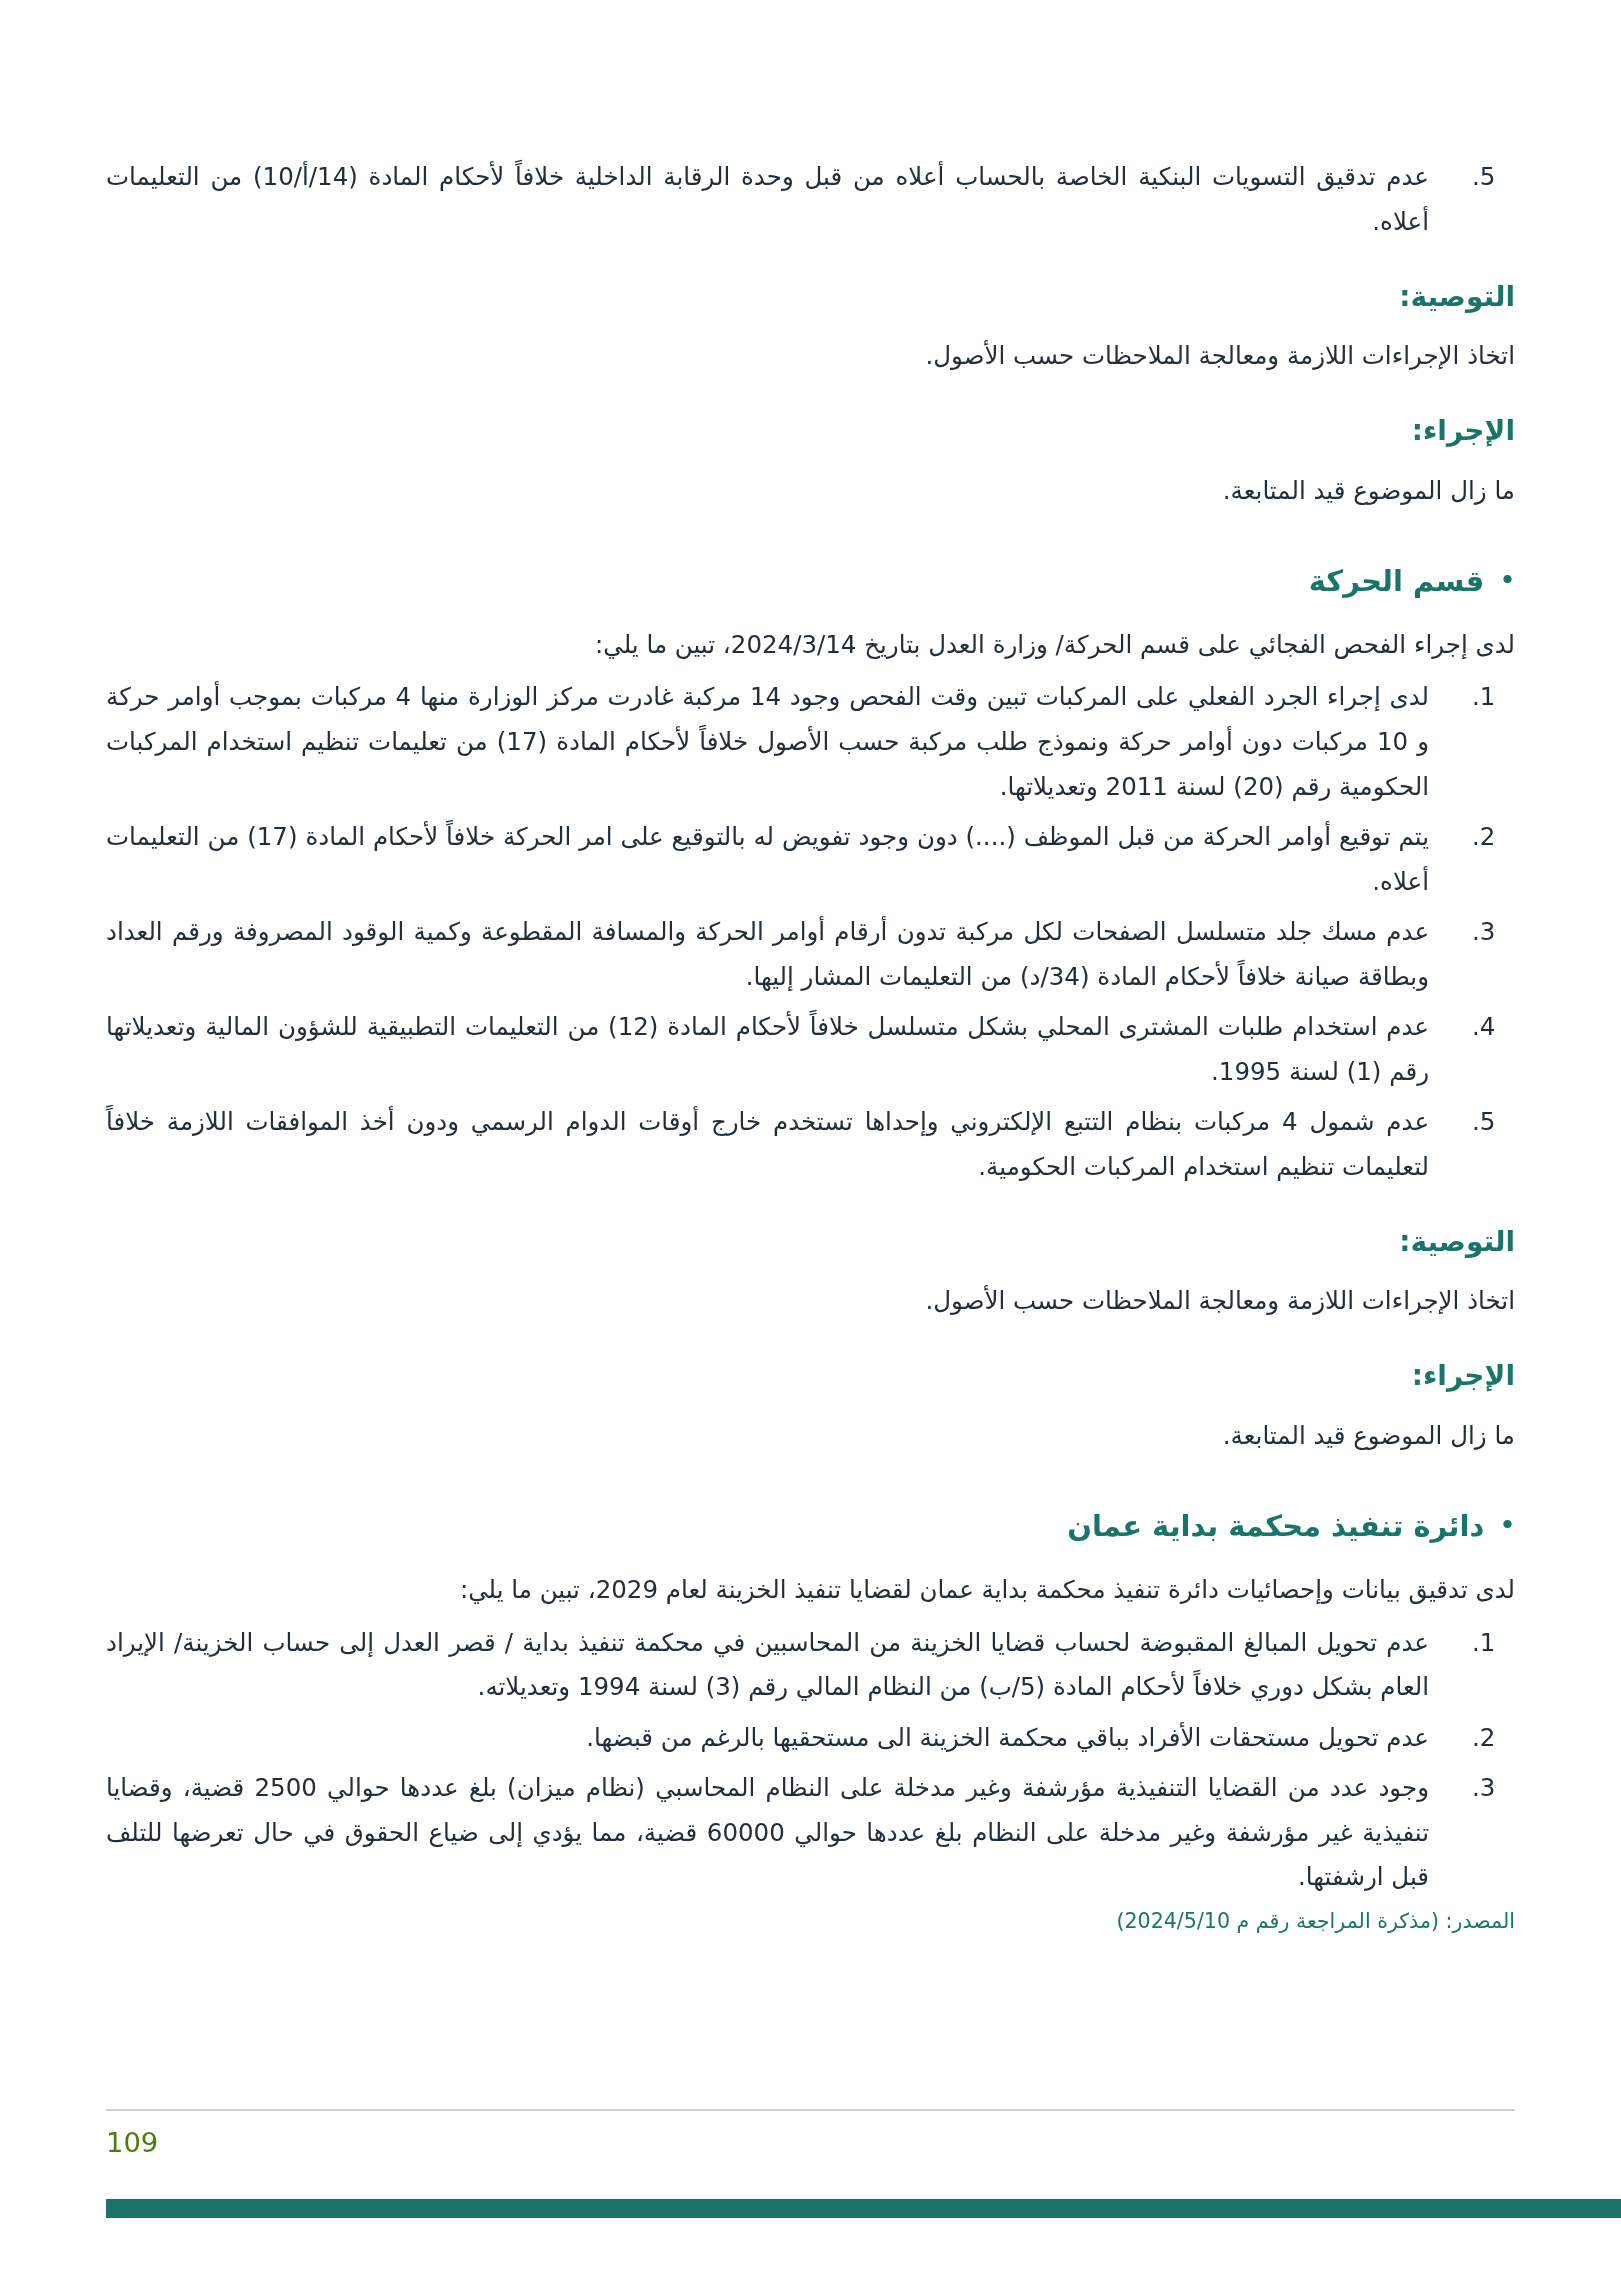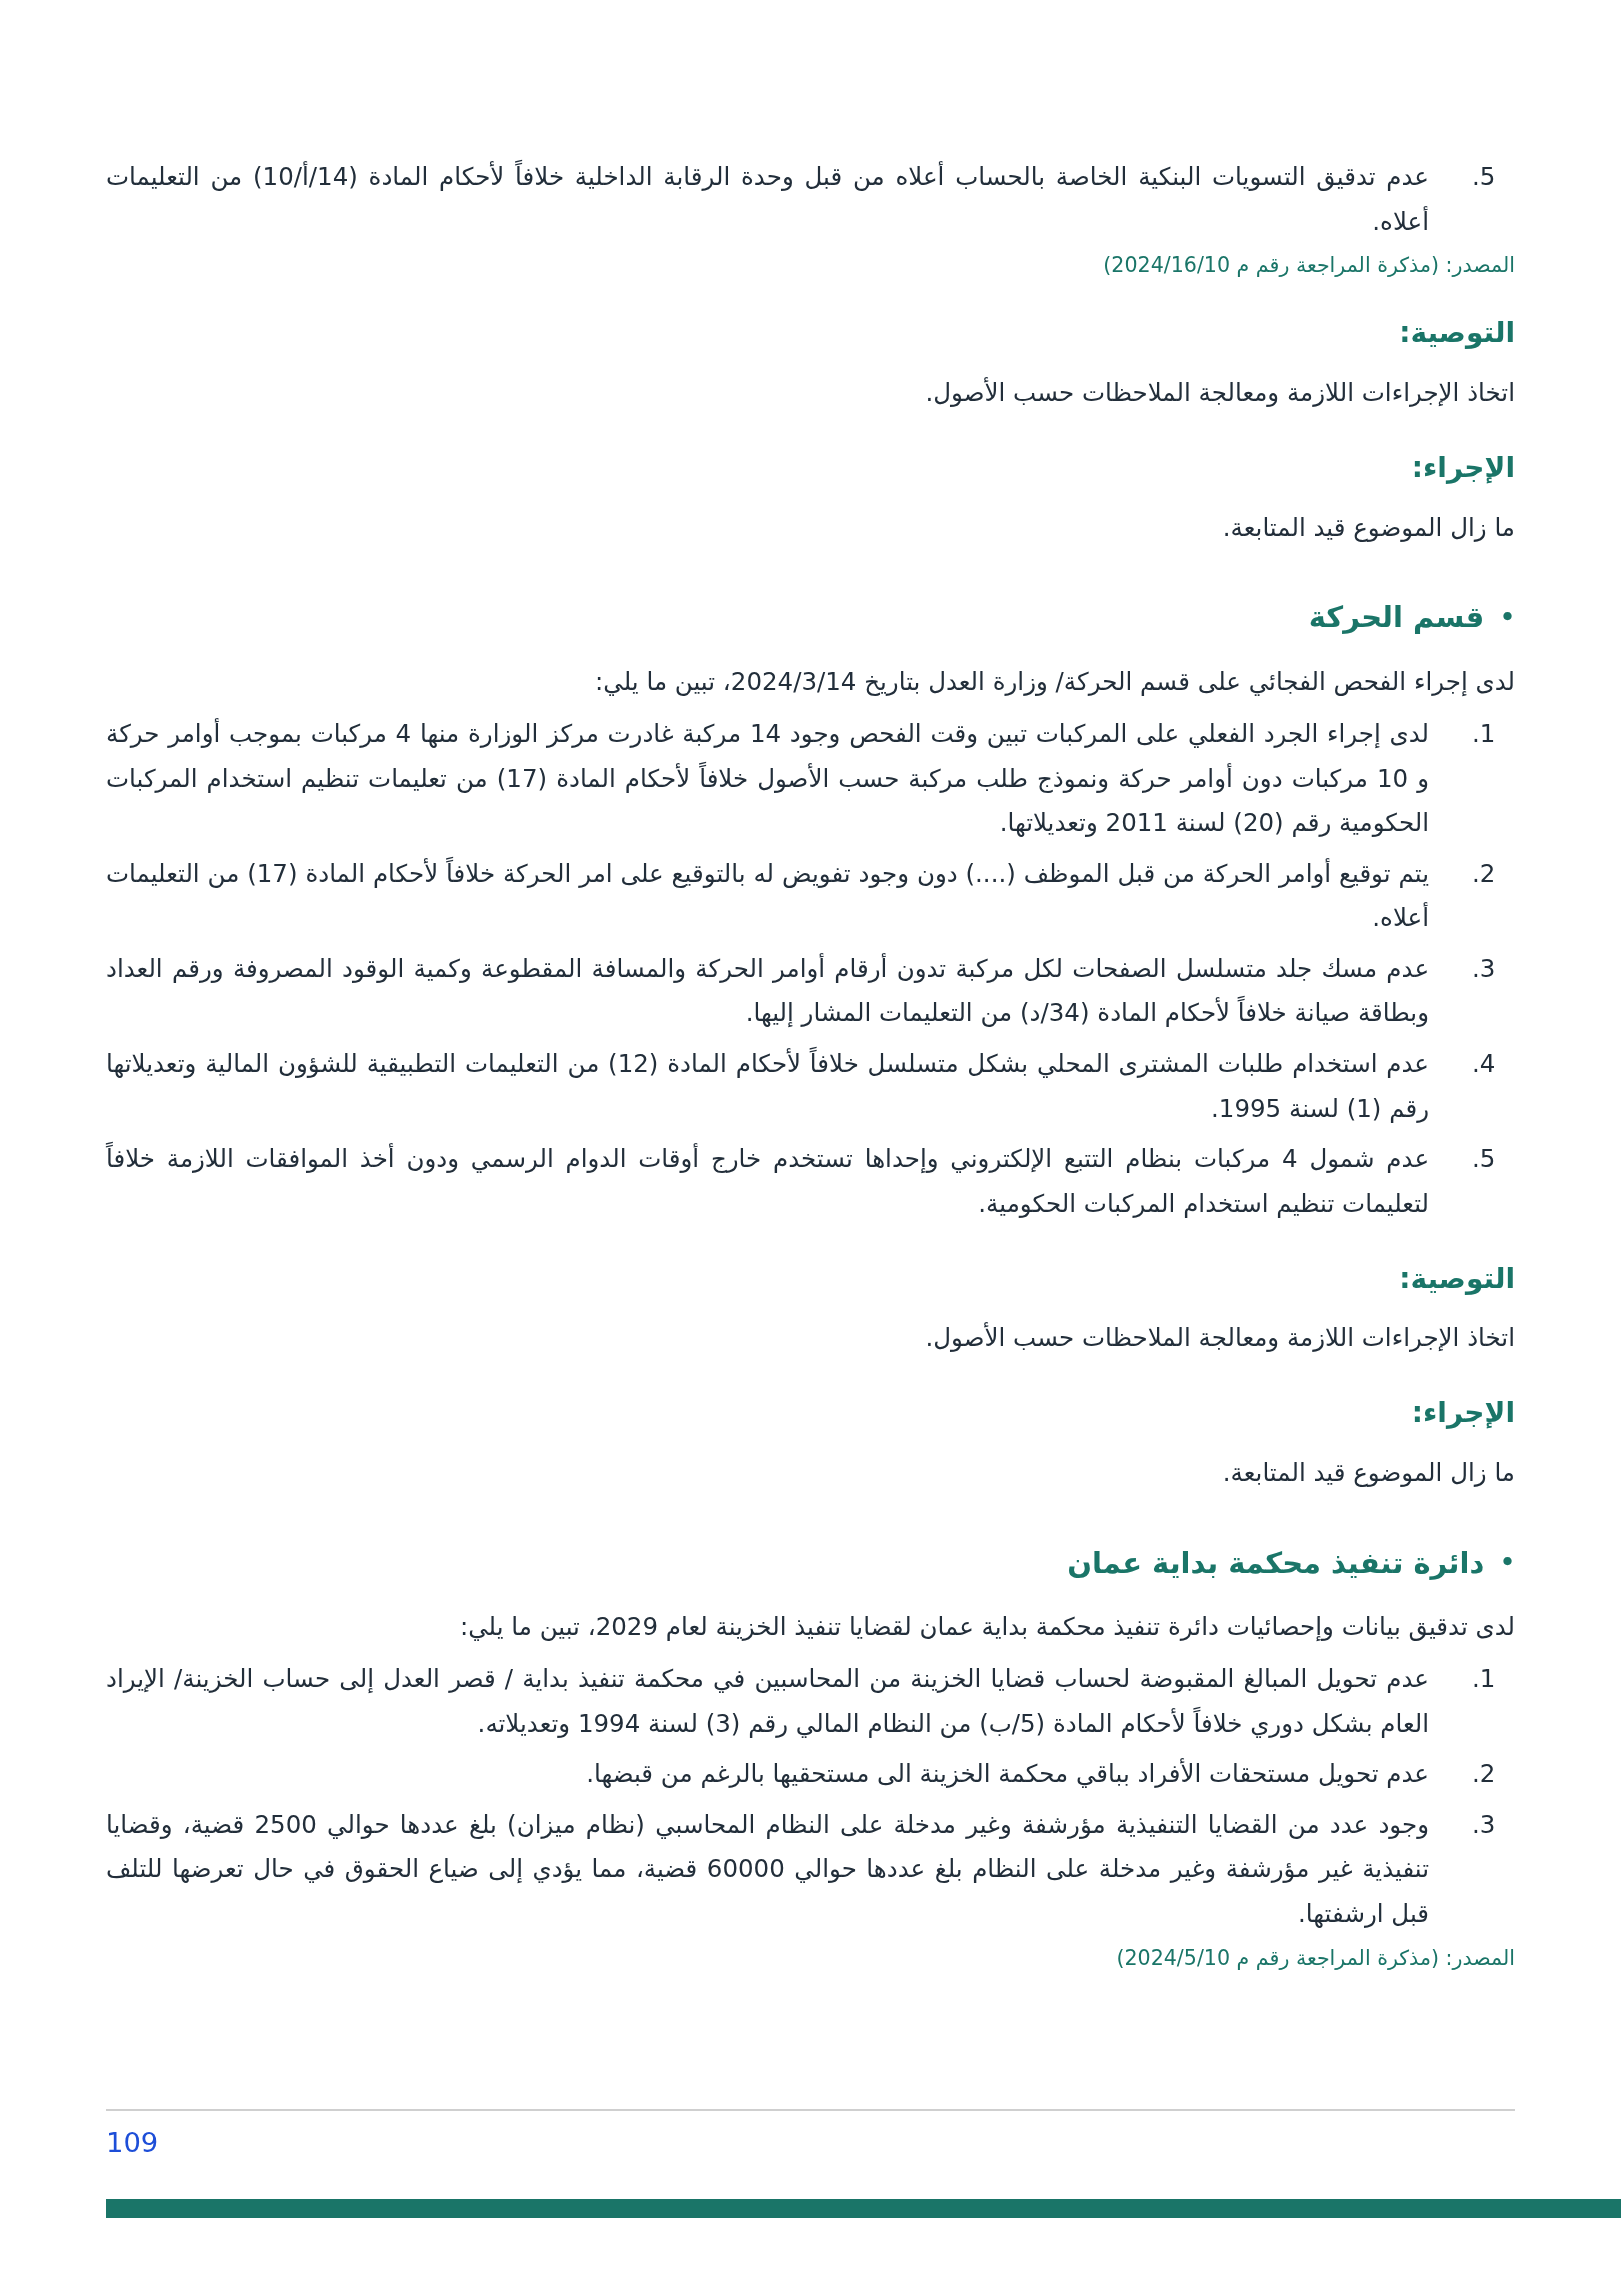--- a/index.html
+++ b/index.html
@@ -49,36 +49,35 @@
   .section-title {
     color:var(--teal, #1a7568);
     font-size:29px; font-weight:bold;
     margin:41px 0 15.7px;
     display:flex; align-items:center; gap:15.7px; text-align:right;
   }
   .bullet { font-size:23.5px; line-height:1; }
 
   
   .footer-rule { position:absolute; left:106px; right:106px; top:2109px; height:2px; background:#cfcfcf; }
-  .page-number { position:absolute; left:106px; top:2127px; font-size:27.4px; color:#1d4ed8;text-align:center; }
+  .page-number { position:absolute; left:106px; top:2127px; font-size:27.4px; color:#4d7c0f;text-align:center; }
   .bottom-bar  { position:absolute; left:106px; right:0; top:2199px; height:18.6px; background:var(--teal, #1a7568); }
 </style>
 </head>
 <body>
 
 <div class="page">
 
 
   <main class="content">
 
     <div class="list-item">
       <span class="num">5.</span>
       <span class="item-text">عدم تدقيق التسويات البنكية الخاصة بالحساب أعلاه من قبل وحدة الرقابة الداخلية خلافاً لأحكام المادة (14/أ/10) من التعليمات أعلاه.</span>
     </div>
-    <p class="source">المصدر: (مذكرة المراجعة رقم م 2024/16/10)</p>
 
     <h3 class="label">التوصية:</h3>
     <p class="plain">اتخاذ الإجراءات اللازمة ومعالجة الملاحظات حسب الأصول.</p>
     <h3 class="label">الإجراء:</h3>
     <p class="plain">ما زال الموضوع قيد المتابعة.</p>
 
     <div class="section-title">
       <span class="bullet">•</span>
       <span>قسم الحركة</span>
     </div>

